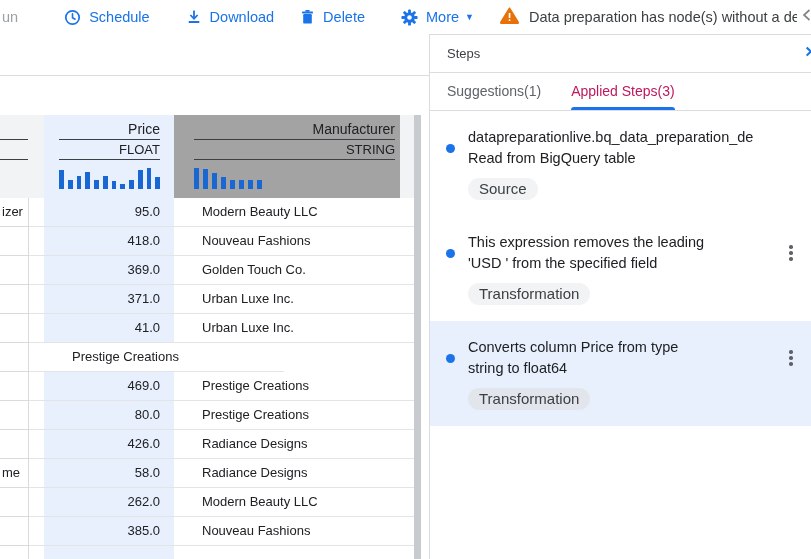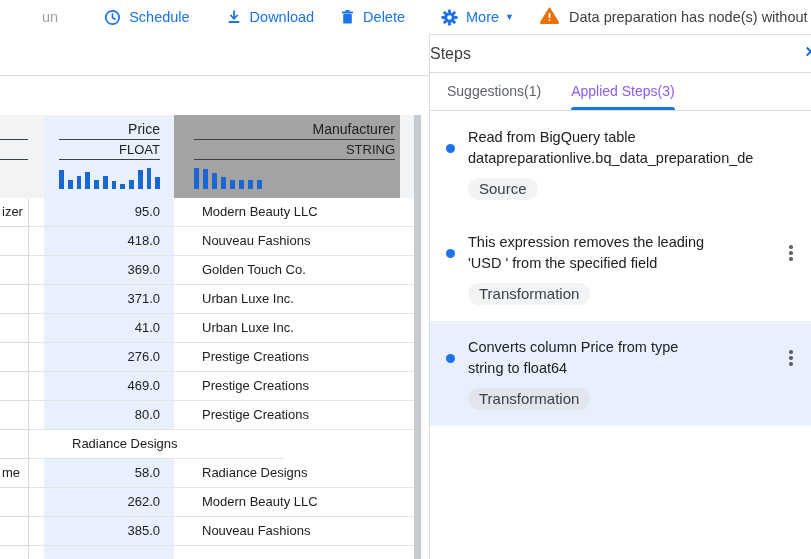--- a/index.html
+++ b/index.html
@@ -2,21 +2,21 @@
 <html><head>
 <meta charset="utf-8">
 <style>
   * { margin:0; padding:0; box-sizing:border-box; }
   html,body { width:811px; height:559px; overflow:hidden; background:#fff;
     font-family:"Liberation Sans", sans-serif; color:#202124; }
   body { position:relative; }
 
   
   .toolbar { position:absolute; left:0; top:0; width:811px; height:34px;
-    display:flex; align-items:center; background:#fff; z-index:5;padding-left:40px; }
+    display:flex; align-items:center; background:#fff; z-index:5; }
   .tb-run { color:#9aa0a6; font-size:14.5px; font-weight:500; margin-left:2px; }
   .tb-item { display:flex; align-items:center; gap:8px; color:#1a73e8;
     font-size:14.5px; font-weight:500; cursor:pointer; white-space:nowrap; }
   .tb-item svg { display:block; }
   .m-schedule { margin-left:46px; }
   .m-download { margin-left:36px; }
   .m-delete   { margin-left:26px; }
   .m-more     { margin-left:36px; }
   .caret { font-size:9px; margin-left:-2px; }
   .warn-wrap { display:flex; align-items:center; gap:10px; margin-left:26px;
@@ -60,29 +60,29 @@
 
   .vscroll { position:absolute; left:414px; top:81px; width:7px; height:444px;
     background:#c7cace; }
 
   
   .steps-panel { position:absolute; left:429px; top:34px; width:382px; height:525px;
     border-left:1px solid #dadce0; border-top:1px solid #dadce0;
     background:#fff; overflow:hidden; }
   .sp-header { height:38px; border-bottom:1px solid #dadce0; position:relative;
     display:flex; align-items:center; }
-  .sp-title { font-size:16px; color:#3c4043; }
+  .sp-title { font-size:13px; color:#3c4043; margin-left:17px; }
   .sp-close { position:absolute; right:-6px; top:8px; color:#1a73e8;
     font-size:15px; font-weight:bold; }
   .sp-tabs { height:38px; border-bottom:1px solid #dadce0; display:flex;
     align-items:stretch; padding-left:17px; }
   .tab { font-size:14px; font-weight:500; color:#5f6368; line-height:37px;
     position:relative; cursor:pointer; white-space:nowrap; }
   .tab + .tab { margin-left:30px; }
-  .tab.active { color:#8b5cf6; }
+  .tab.active { color:#be185d; }
   .tab.active::after { content:""; position:absolute; left:0; right:0; bottom:0;
     height:3px; background:#1a73e8; border-radius:3px 3px 0 0; }
 
   .card { padding:16px 10px 16px 16px; }
   .card.selected { background:#e8f0fe; }
   .card-row { display:flex; align-items:center; }
   .dot { width:9px; height:9px; border-radius:50%; background:#1a73e8;
     flex:0 0 9px; margin-right:13px; }
   .card-text { flex:1; min-width:0; }
   .t-line { font-size:14.5px; line-height:21px; color:#202124;
@@ -265,21 +265,20 @@
     <div class="cell c1"></div>
     <div class="cell cpad"></div>
     <div class="cell cprice">41.0</div>
     <div class="cell cmanu">Urban Luxe Inc.</div>
     <div class="cell c4"></div>
   </div>
 
   <div class="trow">
     <div class="cell c1"></div>
     <div class="cell cpad"></div>
-    <div class="cell cprice">276.0</div>
     <div class="cell cmanu">Prestige Creations</div>
     <div class="cell c4"></div>
   </div>
 
   <div class="trow">
     <div class="cell c1"></div>
     <div class="cell cpad"></div>
     <div class="cell cprice">469.0</div>
     <div class="cell cmanu">Prestige Creations</div>
     <div class="cell c4"></div>
@@ -289,20 +288,21 @@
     <div class="cell c1"></div>
     <div class="cell cpad"></div>
     <div class="cell cprice">80.0</div>
     <div class="cell cmanu">Prestige Creations</div>
     <div class="cell c4"></div>
   </div>
 
   <div class="trow">
     <div class="cell c1"></div>
     <div class="cell cpad"></div>
+    <div class="cell cprice">426.0</div>
     <div class="cell cmanu">Radiance Designs</div>
     <div class="cell c4"></div>
   </div>
 
   <div class="trow">
     <div class="cell c1">me</div>
     <div class="cell cpad"></div>
     <div class="cell cprice">58.0</div>
     <div class="cell cmanu">Radiance Designs</div>
     <div class="cell c4"></div>
@@ -344,22 +344,22 @@
   </div>
   <div class="sp-tabs">
     <span class="tab">Suggestions(1)</span>
     <span class="tab active">Applied Steps(3)</span>
   </div>
   <div class="cards">
   <div class="card">
     <div class="card-row">
       <span class="dot"></span>
       <div class="card-text">
+        <div class="t-line">datapreparationlive.bq_data_preparation_de</div>
         <div class="t-line">Read from BigQuery table</div>
-        <div class="t-line">datapreparationlive.bq_data_preparation_de</div>
       </div>
       <span class="kebab hidden">
             <i></i>
             <i></i>
             <i></i>
           </span>
     </div>
     <span class="chip">Source</span>
   </div>
 

